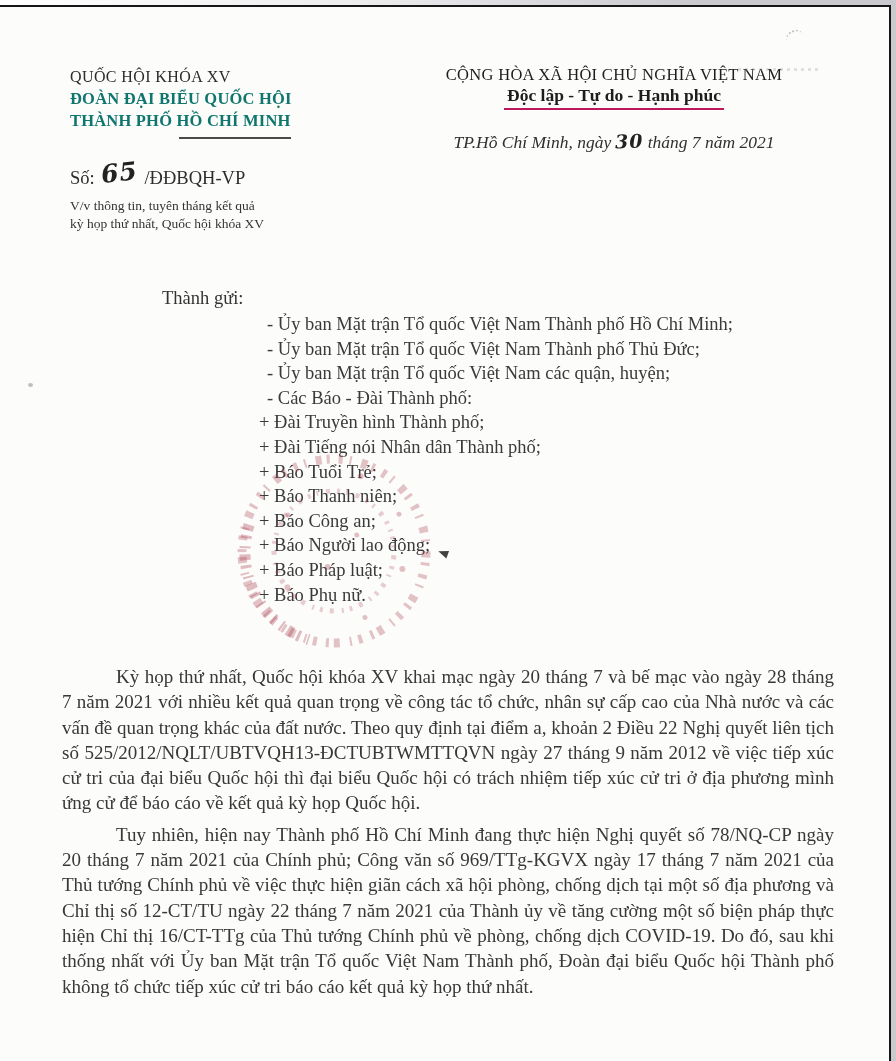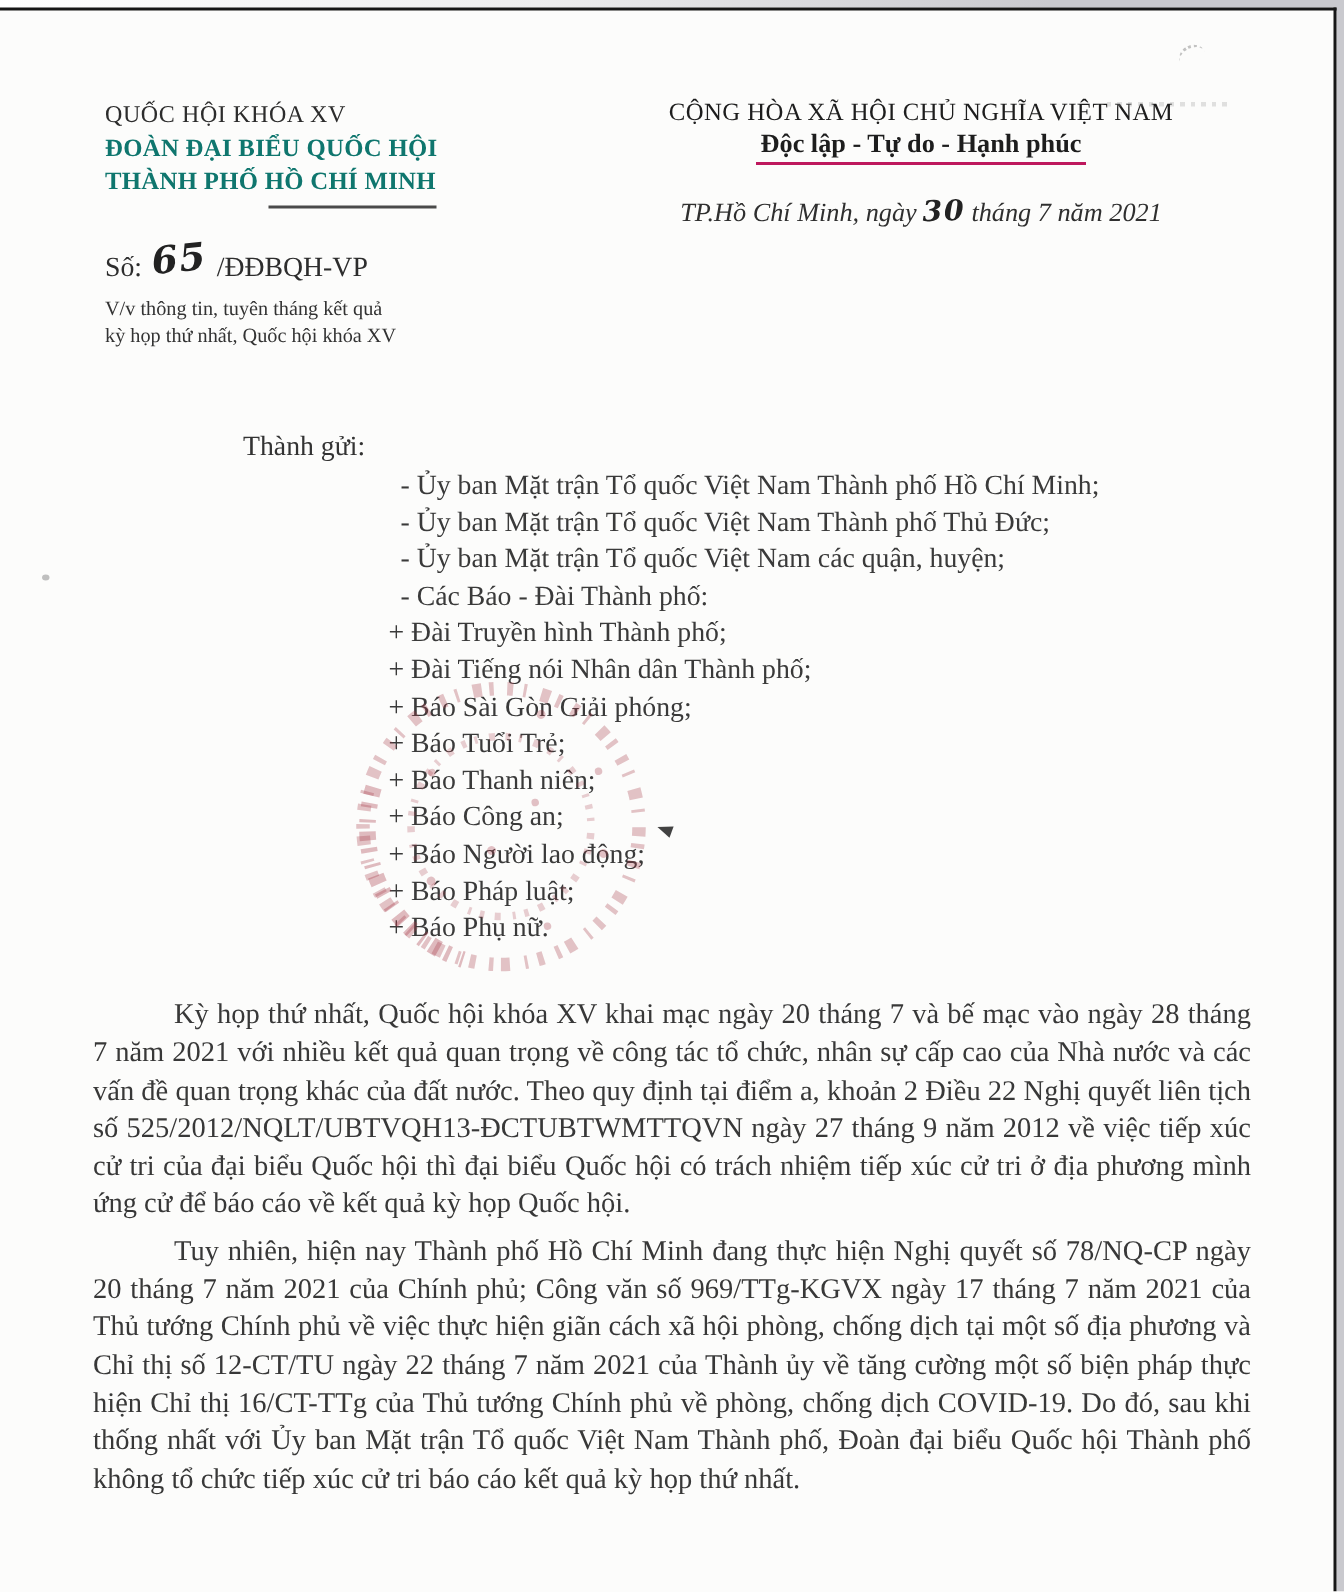--- a/index.html
+++ b/index.html
@@ -95,21 +95,20 @@
   </div>
 
   <div class="salutation">Thành gửi:</div>
   <div class="recipients">
     <div class="r-item dash">- Ủy ban Mặt trận Tổ quốc Việt Nam Thành phố Hồ Chí Minh;</div>
     <div class="r-item dash">- Ủy ban Mặt trận Tổ quốc Việt Nam Thành phố Thủ Đức;</div>
     <div class="r-item dash">- Ủy ban Mặt trận Tổ quốc Việt Nam các quận, huyện;</div>
     <div class="r-item dash">- Các Báo - Đài Thành phố:</div>
     <div class="r-item">+ Đài Truyền hình Thành phố;</div>
     <div class="r-item">+ Đài Tiếng nói Nhân dân Thành phố;</div>
-    <div class="r-item">+ Báo Sài Gòn Giải phóng;</div>
     <div class="r-item">+ Báo Tuổi Trẻ;</div>
     <div class="r-item">+ Báo Thanh niên;</div>
     <div class="r-item">+ Báo Công an;</div>
     <div class="r-item">+ Báo Người lao động;</div>
     <div class="r-item">+ Báo Pháp luật;</div>
     <div class="r-item">+ Báo Phụ nữ.</div>
   </div>
 
   <div class="body-text">
     <p>Kỳ họp thứ nhất, Quốc hội khóa XV khai mạc ngày 20 tháng 7 và bế mạc vào ngày 28 tháng 7 năm 2021 với nhiều kết quả quan trọng về công tác tổ chức, nhân sự cấp cao của Nhà nước và các vấn đề quan trọng khác của đất nước. Theo quy định tại điểm a, khoản 2 Điều 22 Nghị quyết liên tịch số 525/2012/NQLT/UBTVQH13-ĐCTUBTWMTTQVN ngày 27 tháng 9 năm 2012 về việc tiếp xúc cử tri của đại biểu Quốc hội thì đại biểu Quốc hội có trách nhiệm tiếp xúc cử tri ở địa phương mình ứng cử để báo cáo về kết quả kỳ họp Quốc hội.</p>

